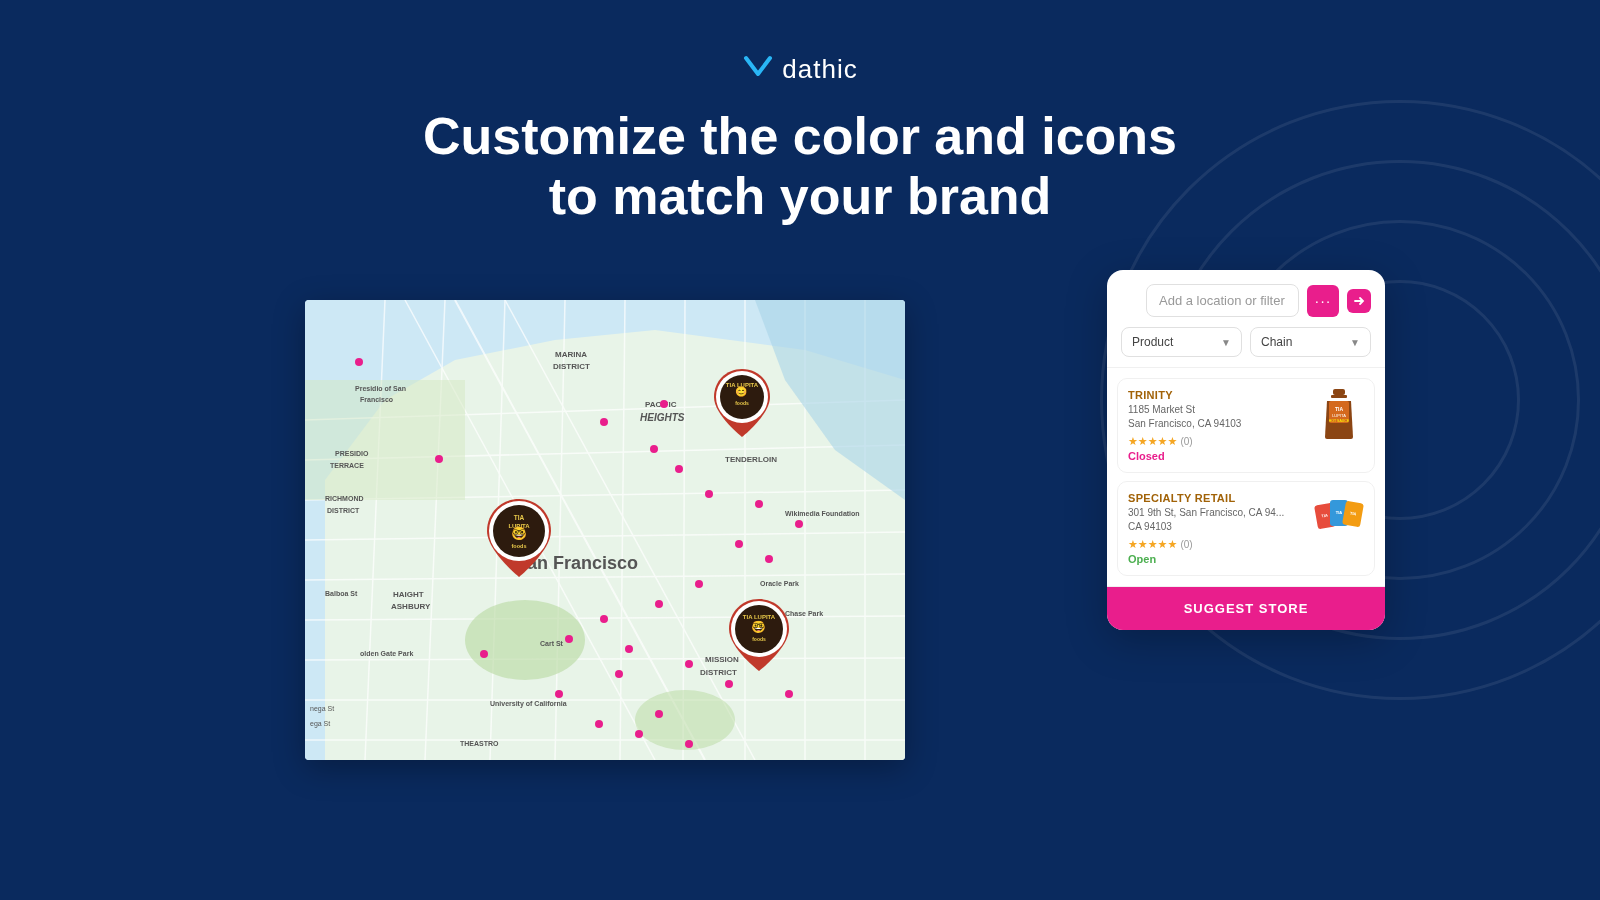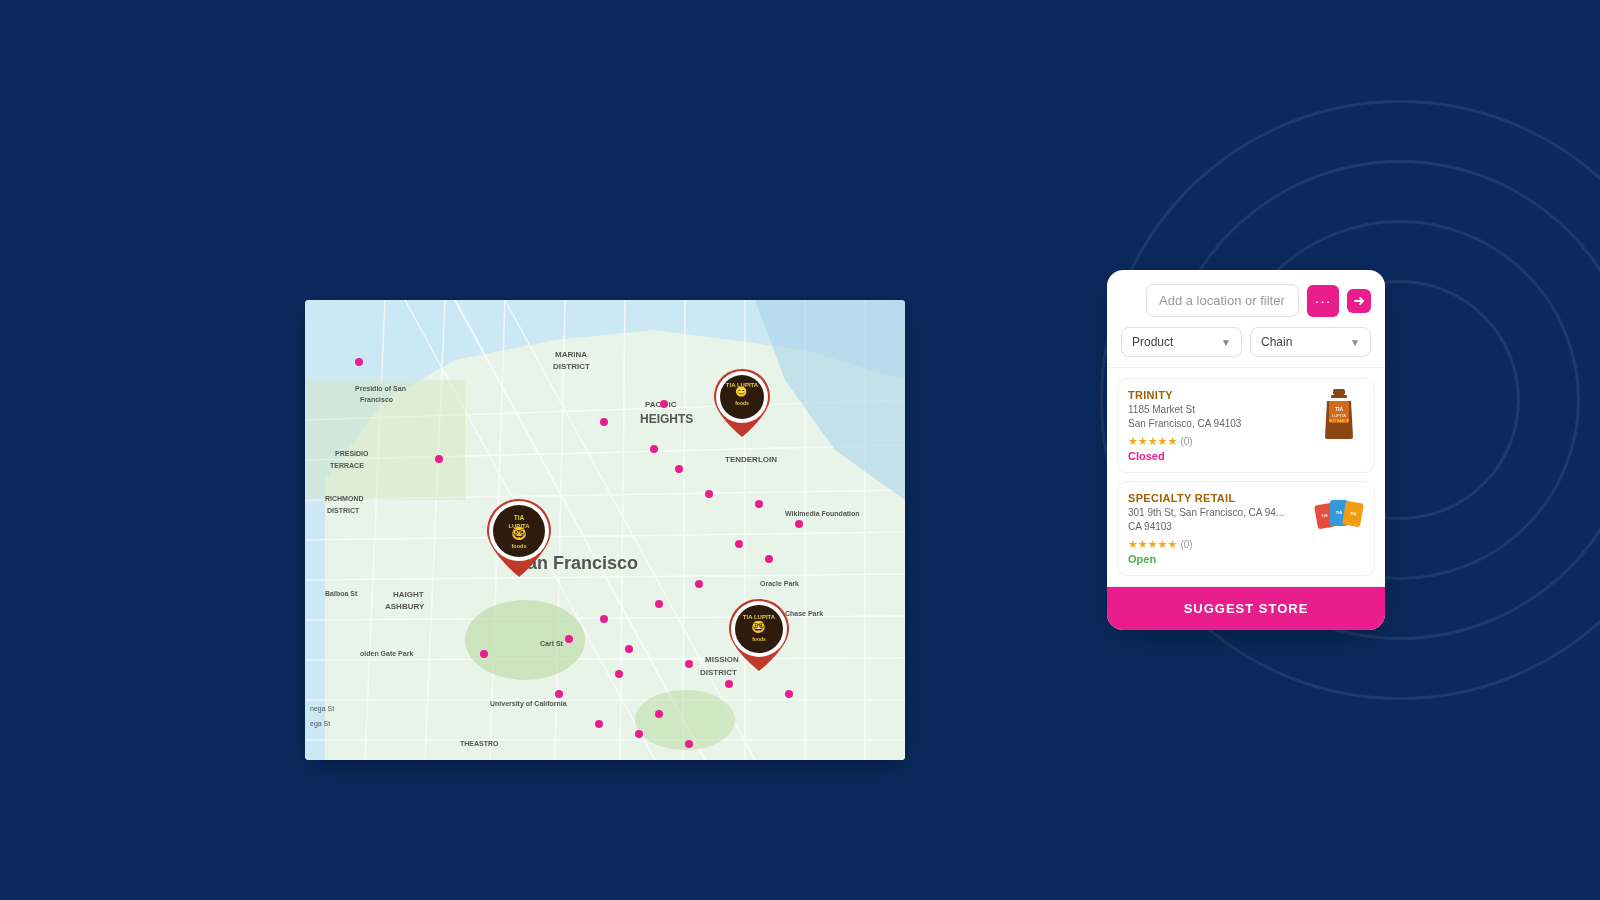--- a/index.html
+++ b/index.html
@@ -309,20 +309,33 @@
 <body>
 
 <div class="bg-circles">
   <div class="bg-circle bg-circle-1"></div>
   <div class="bg-circle bg-circle-2"></div>
   <div class="bg-circle bg-circle-3"></div>
   <div class="bg-circle bg-circle-4"></div>
 </div>
 
 <div class="header">
+  <div class="logo">
+    <span class="logo-icon">
+      
+      <svg width="32" height="32" viewBox="0 0 32 32" fill="none">
+        <path d="M4 8 L16 24 L28 8" stroke="#29b6f6" stroke-width="4" stroke-linecap="round" stroke-linejoin="round" fill="none"></path>
+      </svg>
+    </span>
+    <span class="logo-text">dathic</span>
+  </div>
+  <h1 class="headline">
+    <span>Customize the color and icons</span><br>
+    <span>to match your brand</span>
+  </h1>
 </div>
 
 <div class="main-content">
 
   <div class="map-container">
     <div class="map-bg">
 
       <svg class="map-svg" viewBox="0 0 600 460" xmlns="http://www.w3.org/2000/svg">
 
         <rect width="600" height="460" fill="#cde8f5"></rect>
@@ -360,31 +373,31 @@
         <ellipse cx="380" cy="420" rx="50" ry="30" fill="#b8d9a0" opacity="0.5"></ellipse>
 
         <rect x="0" y="80" width="160" height="120" fill="#d4e8c2" opacity="0.5"></rect>
 
         <polygon points="450,0 600,0 600,200 530,150 480,80" fill="#a8d4e8" opacity="0.6"></polygon>
       </svg>
 
       <div class="map-label" style="top:50px; left:250px; font-size:8px; font-weight:700; color:#555;">MARINA</div>
       <div class="map-label" style="top:62px; left:248px; font-size:8px; font-weight:700; color:#555;">DISTRICT</div>
       <div class="map-label" style="top:100px; left:340px; font-size:8px; font-weight:700; color:#555;">PACIFIC</div>
-      <div class="map-label" style="top:112px; left:335px; font-size:12px; font-weight:700; color:#555;">HEIGHTS</div>
+      <div class="map-label" style="top:112px; left:335px; font-size:10px; font-weight:700; color:#555;font-style:italic;">HEIGHTS</div>
       <div class="map-label" style="top:85px; left:50px; font-size:7px; font-weight:600; color:#555;">Presidio of San</div>
       <div class="map-label" style="top:96px; left:55px; font-size:7px; font-weight:600; color:#555;">Francisco</div>
       <div class="map-label" style="top:150px; left:30px; font-size:7px; font-weight:700; color:#555;">PRESIDIO</div>
       <div class="map-label" style="top:162px; left:25px; font-size:7px; font-weight:700; color:#555;">TERRACE</div>
       <div class="map-label" style="top:195px; left:20px; font-size:7px; font-weight:700; color:#555;">RICHMOND</div>
       <div class="map-label" style="top:207px; left:22px; font-size:7px; font-weight:700; color:#555;">DISTRICT</div>
       <div class="map-label" style="top:290px; left:20px; font-size:7px; font-weight:600; color:#555;">Balboa St</div>
       <div class="map-label" style="top:155px; left:420px; font-size:8px; font-weight:700; color:#555;">TENDERLOIN</div>
       <div class="map-label" style="top:290px; left:88px; font-size:8px; font-weight:700; color:#555;">HAIGHT</div>
-      <div class="map-label" style="top:302px; left:80px; font-size:8px; font-weight:700; color:#555;">ASHBURY</div>
+      <div class="map-label" style="top:302px; left:86px; font-size:8px; font-weight:700; color:#555;">ASHBURY</div>
       <div class="map-label" style="top:350px; left:55px; font-size:7px; font-weight:600; color:#555;">olden Gate Park</div>
       <div class="map-label" style="top:340px; left:235px; font-size:7px; font-weight:600; color:#555;">Cart St</div>
       <div class="map-label" style="top:400px; left:185px; font-size:7px; font-weight:600; color:#555;">University of California</div>
       <div class="map-label" style="top:355px; left:400px; font-size:8px; font-weight:700; color:#555;">MISSION</div>
       <div class="map-label" style="top:368px; left:395px; font-size:8px; font-weight:700; color:#555;">DISTRICT</div>
       <div class="map-label" style="top:310px; left:480px; font-size:7px; font-weight:600; color:#555;">Chase Park</div>
       <div class="map-label" style="top:280px; left:455px; font-size:7px; font-weight:600; color:#555;">Oracle Park</div>
       <div class="map-label" style="top:210px; left:480px; font-size:7px; font-weight:600; color:#555;">Wikimedia Foundation</div>
       <div class="map-label" style="top:440px; left:155px; font-size:7px; font-weight:600; color:#555;">THEASTRO</div>
       <div class="map-label" style="top:405px; left:5px; font-size:7px; color:#555;">nega St</div>

